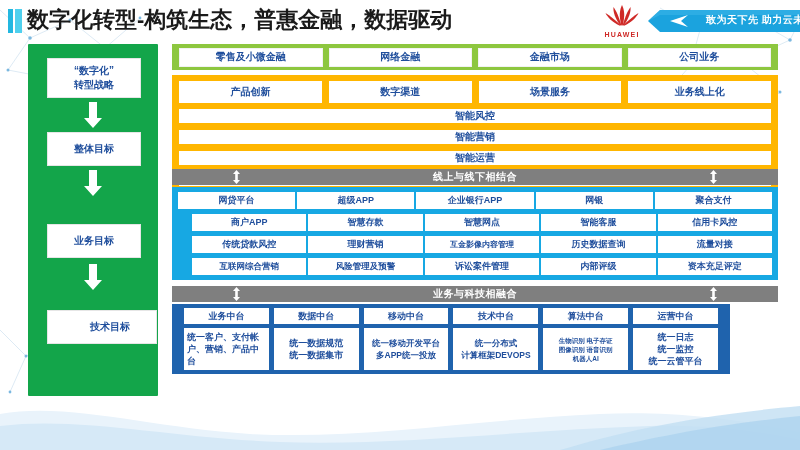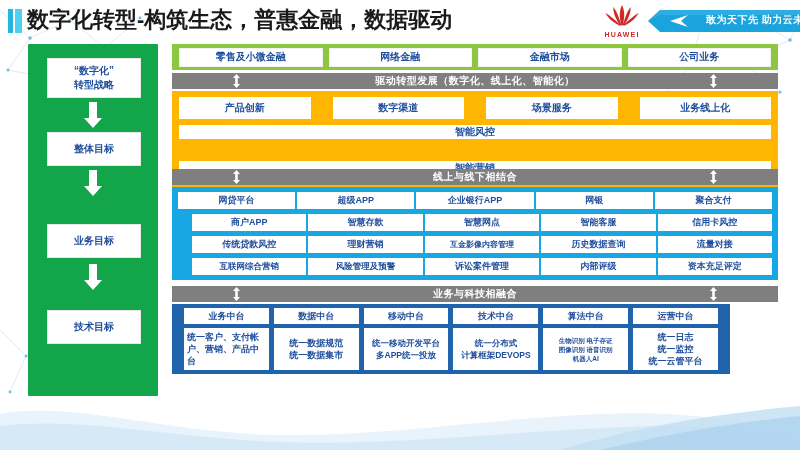--- a/index.html
+++ b/index.html
@@ -46,21 +46,21 @@
   .green-cell{flex:1;background:#ffffff;height:17px;display:flex;align-items:center;justify-content:center;
               font-size:10px;color:#1f4e9c;font-weight:bold;border:1px solid #f2f2f2;}
 
   .gbar{position:relative;width:606px;height:16px;background:#7f7f7f;color:#fff;font-size:10px;
         font-weight:bold;display:flex;align-items:center;justify-content:center;letter-spacing:.5px;}
   .gbar .ud{position:absolute;top:1px;width:9px;height:14px;}
   .gbar .ud.l{left:60px;} .gbar .ud.r{right:60px;}
 
   .orange-wrap{position:absolute;left:0;top:33px;width:606px;}
   .orange-box{width:606px;background:#ffb600;padding:6px 7px;box-sizing:border-box;margin-top:2px;}
-  .row4{display:flex;gap:22px;}
+  .row4{display:flex;gap:7px;}
   .row4 + .row4{margin-top:6px;flex-direction:column;}
   .o-cell{flex:1;background:#fff;height:22px;display:flex;align-items:center;justify-content:center;
           font-size:10px;color:#1f4e9c;font-weight:bold;}
 
   .blue-wrap{position:absolute;left:0;top:129px;width:606px;}
   .blue-box{width:606px;background:#17a8e3;padding:5px 6px;box-sizing:border-box;margin-top:2px;}
   .row5{display:flex;gap:2px;}
   .row5 + .row5{margin-top:5px;padding-left:14px;}
   .b-cell{flex:1;background:#fff;height:17px;display:flex;align-items:center;justify-content:center;
           font-size:9px;color:#1f4e9c;font-weight:bold;white-space:nowrap;}
@@ -171,44 +171,35 @@
       </div>
       <svg class="arrow-dn" style="top:126px;" viewBox="0 0 18 26">
         <path d="M5 0 H13 V16 H18 L9 26 L0 16 H5 Z" fill="#ffffff"></path>
       </svg>
       <div class="left-box" style="top:180px;height:32px;">
         <span>业务目标</span>
       </div>
       <svg class="arrow-dn" style="top:220px;" viewBox="0 0 18 26">
         <path d="M5 0 H13 V16 H18 L9 26 L0 16 H5 Z" fill="#ffffff"></path>
       </svg>
-      <div class="left-box" style="top:266px;height:32px;">
+      <div class="left-box" style="top:266px;height:32px;padding-left:16px;">
         <span>技术目标</span>
       </div>
     </div>
 
     <div class="right-col">
 
       <div class="green-row">
         <div class="green-cell">零售及小微金融</div>
         <div class="green-cell">网络金融</div>
         <div class="green-cell">金融市场</div>
         <div class="green-cell">公司业务</div>
       </div>
 
       <div class="orange-wrap">
-        <div class="gbar">
-          <svg class="ud l" viewBox="0 0 9 14">
-            <path d="M4.5 0 L8 4 H5.8 V10 H8 L4.5 14 L1 10 H3.2 V4 H1 Z" fill="#fff"></path>
-          </svg>
-          <span>驱动转型发展（数字化、线上化、智能化）</span>
-          <svg class="ud r" viewBox="0 0 9 14">
-            <path d="M4.5 0 L8 4 H5.8 V10 H8 L4.5 14 L1 10 H3.2 V4 H1 Z" fill="#fff"></path>
-          </svg>
-        </div>
         <div class="orange-box">
           <div class="row4">
             <div class="o-cell">产品创新</div>
             <div class="o-cell">数字渠道</div>
             <div class="o-cell">场景服务</div>
             <div class="o-cell">业务线上化</div>
           </div>
           <div class="row4">
             <div class="o-cell">智能风控</div>
             <div class="o-cell">智能营销</div>

